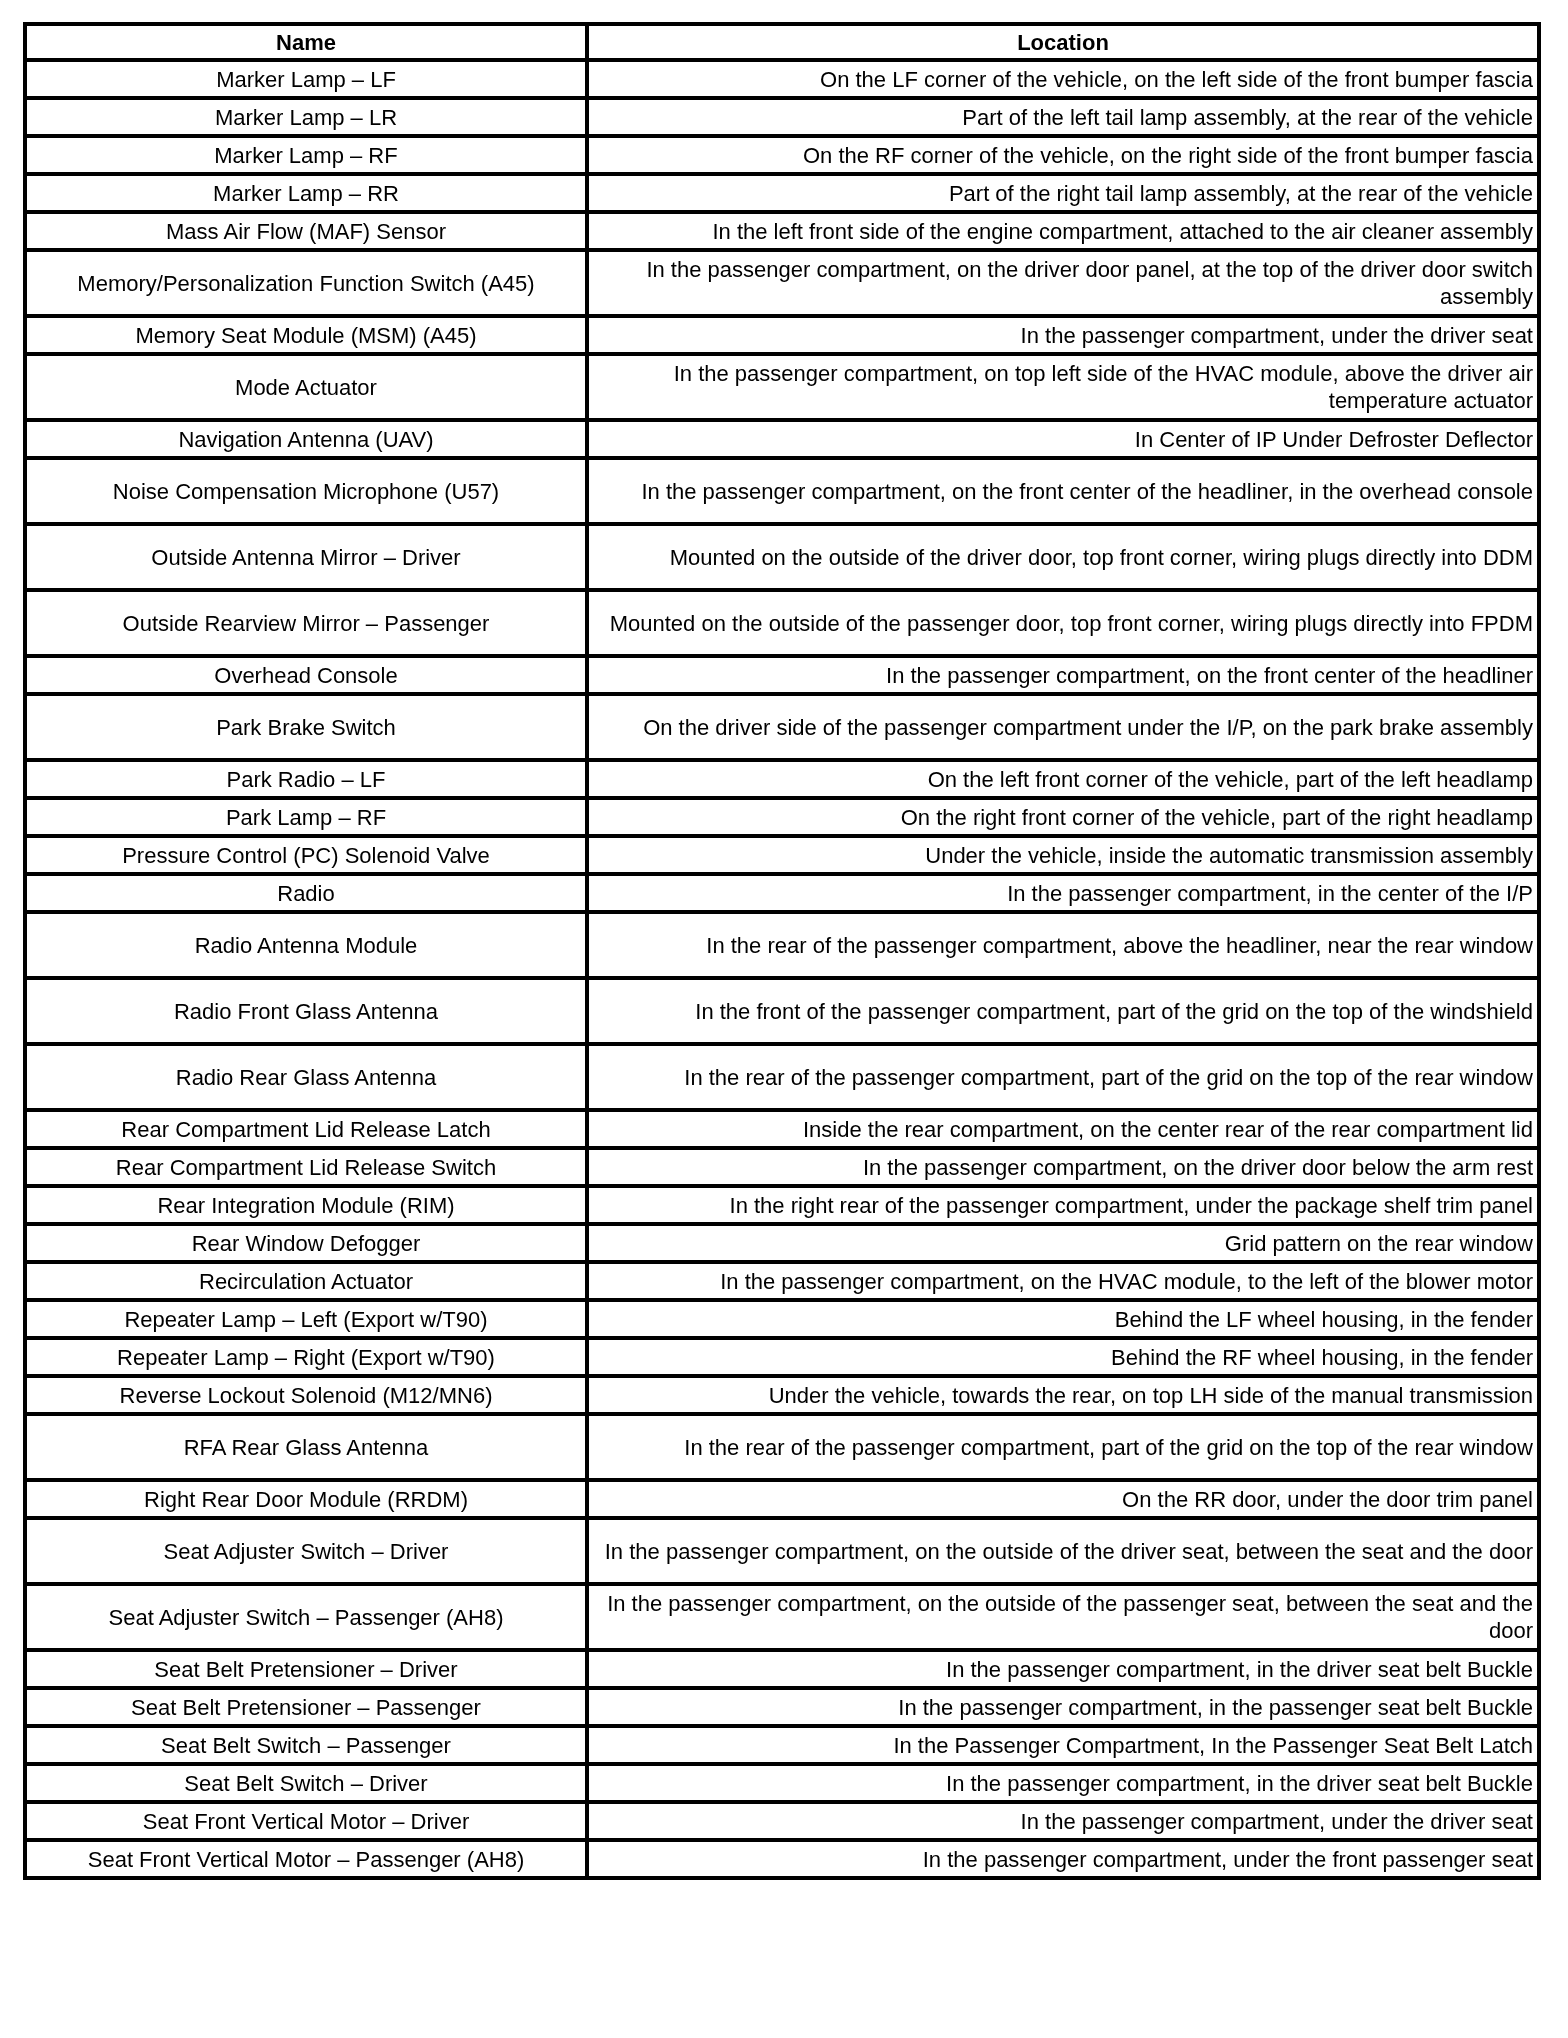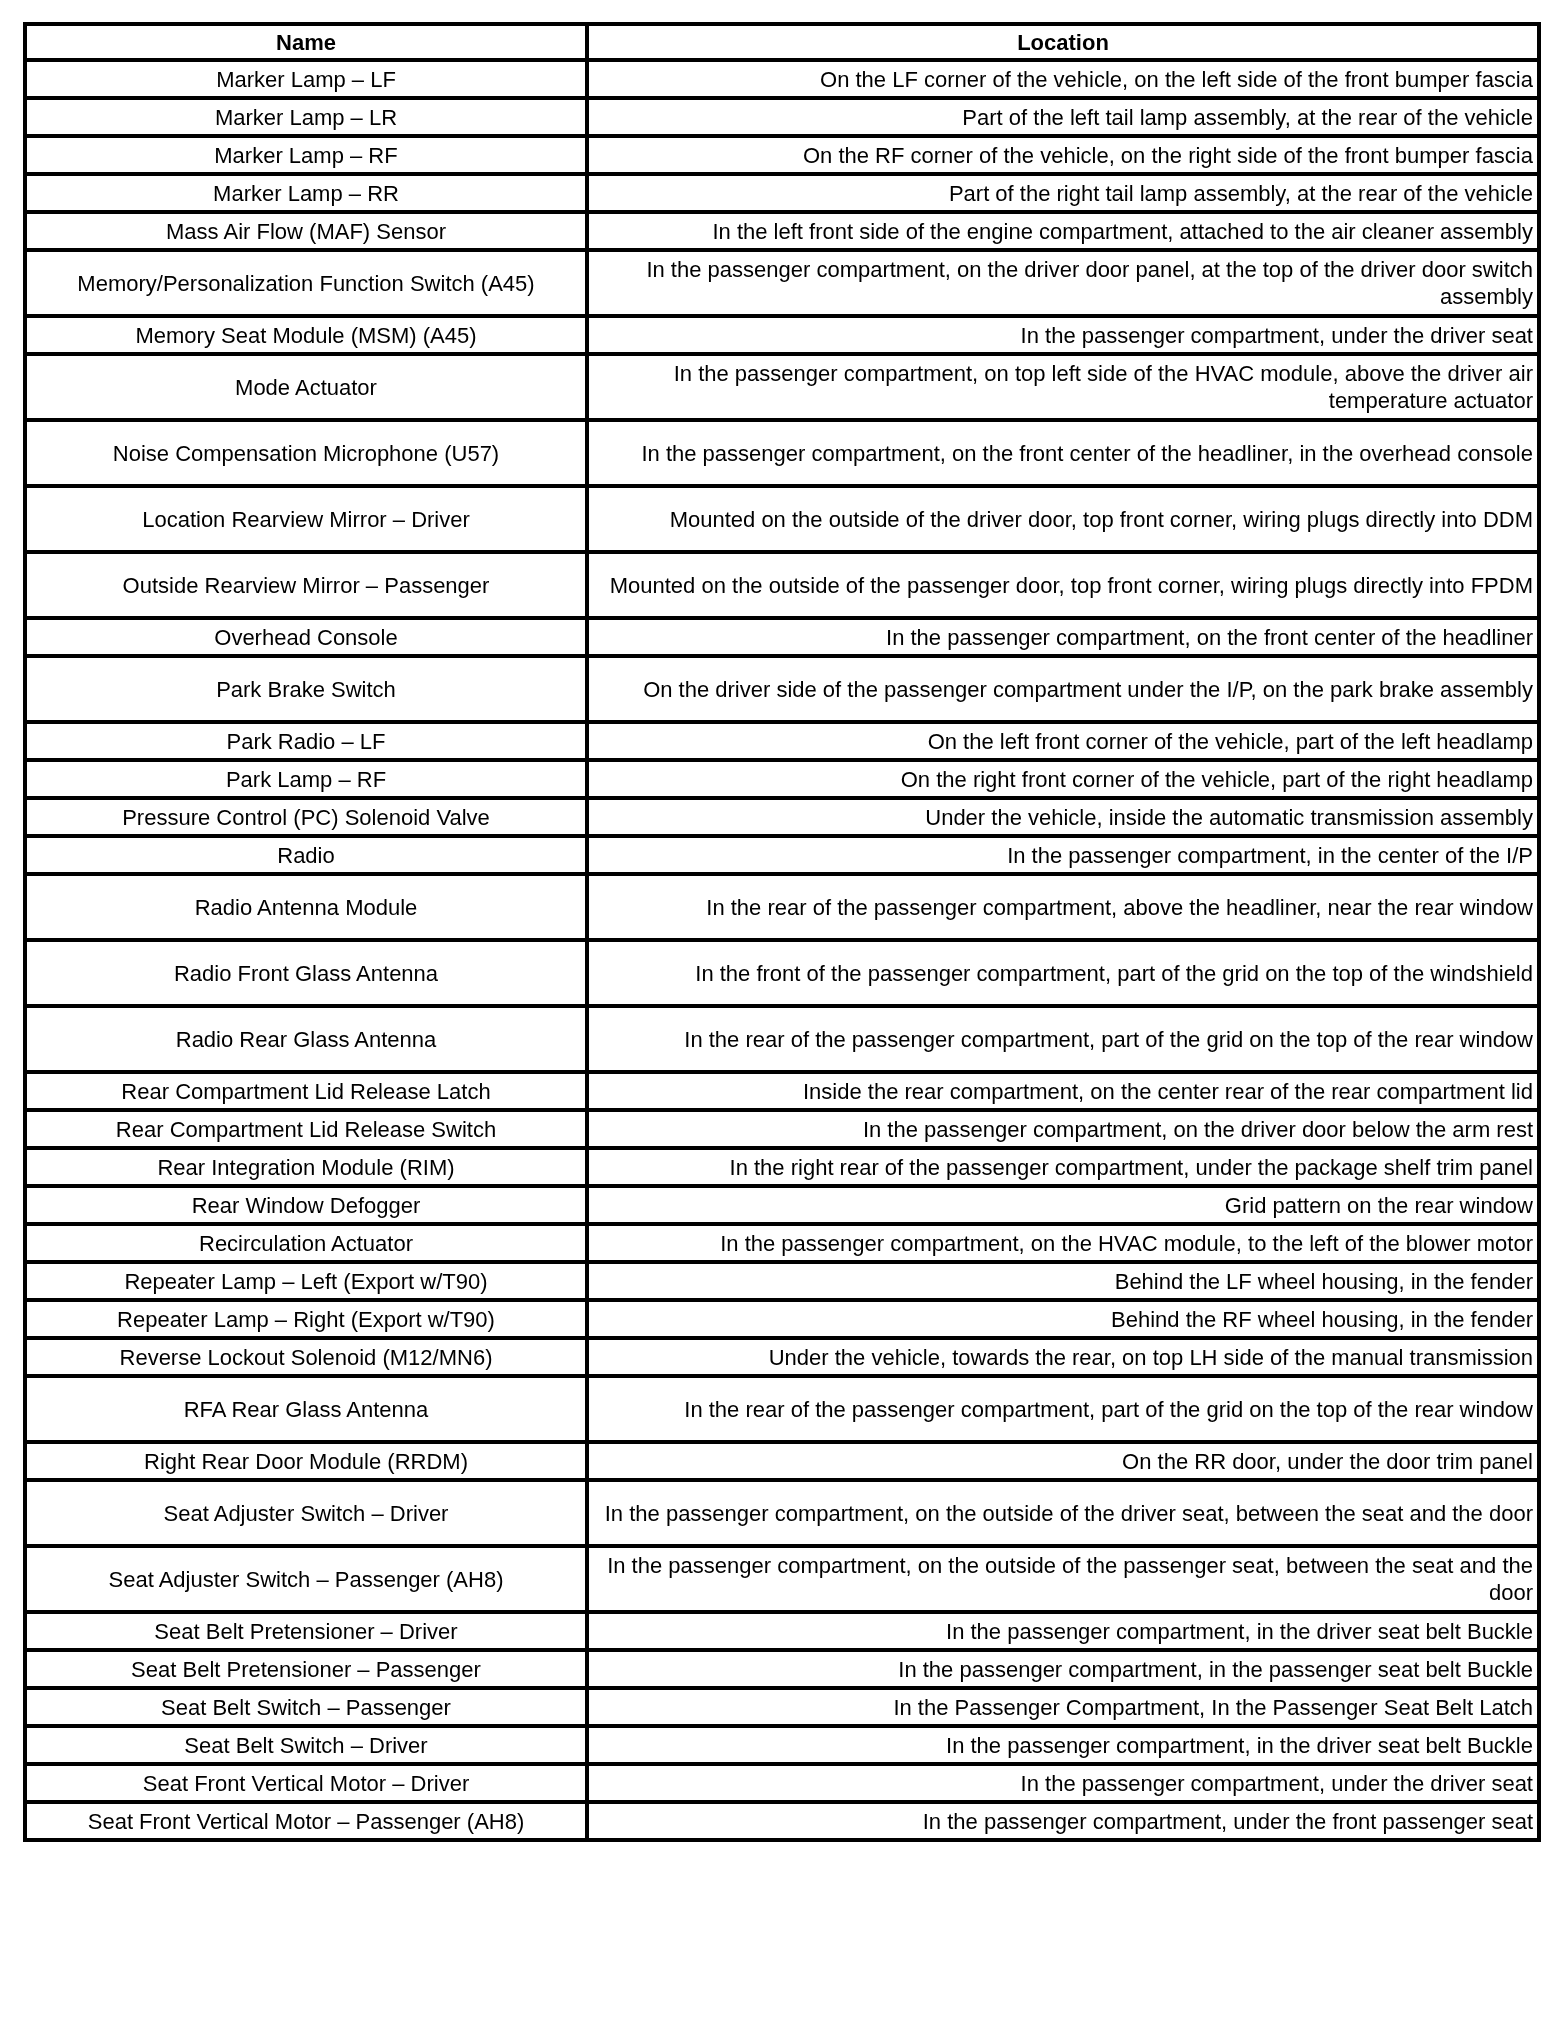--- a/index.html
+++ b/index.html
@@ -56,26 +56,30 @@
           <td class="loc">In the passenger compartment, on the driver door panel, at the top of the driver door switch assembly</td>
         </tr>
         <tr class="single">
           <td class="name">Memory Seat Module (MSM) (A45)</td>
           <td class="loc">In the passenger compartment, under the driver seat</td>
         </tr>
         <tr class="double">
           <td class="name">Mode Actuator</td>
           <td class="loc">In the passenger compartment, on top left side of the HVAC module, above the driver air temperature actuator</td>
         </tr>
+        <tr class="single">
+          <td class="name">Navigation Antenna (UAV)</td>
+          <td class="loc">In Center of IP Under Defroster Deflector</td>
+        </tr>
         <tr class="double">
           <td class="name">Noise Compensation Microphone (U57)</td>
           <td class="loc">In the passenger compartment, on the front center of the headliner, in the overhead console</td>
         </tr>
         <tr class="double">
-          <td class="name">Location Rearview Mirror – Driver</td>
+          <td class="name">Outside Antenna Mirror – Driver</td>
           <td class="loc">Mounted on the outside of the driver door, top front corner, wiring plugs directly into DDM</td>
         </tr>
         <tr class="double">
           <td class="name">Outside Rearview Mirror – Passenger</td>
           <td class="loc">Mounted on the outside of the passenger door, top front corner, wiring plugs directly into FPDM</td>
         </tr>
         <tr class="single">
           <td class="name">Overhead Console</td>
           <td class="loc">In the passenger compartment, on the front center of the headliner</td>
         </tr>

